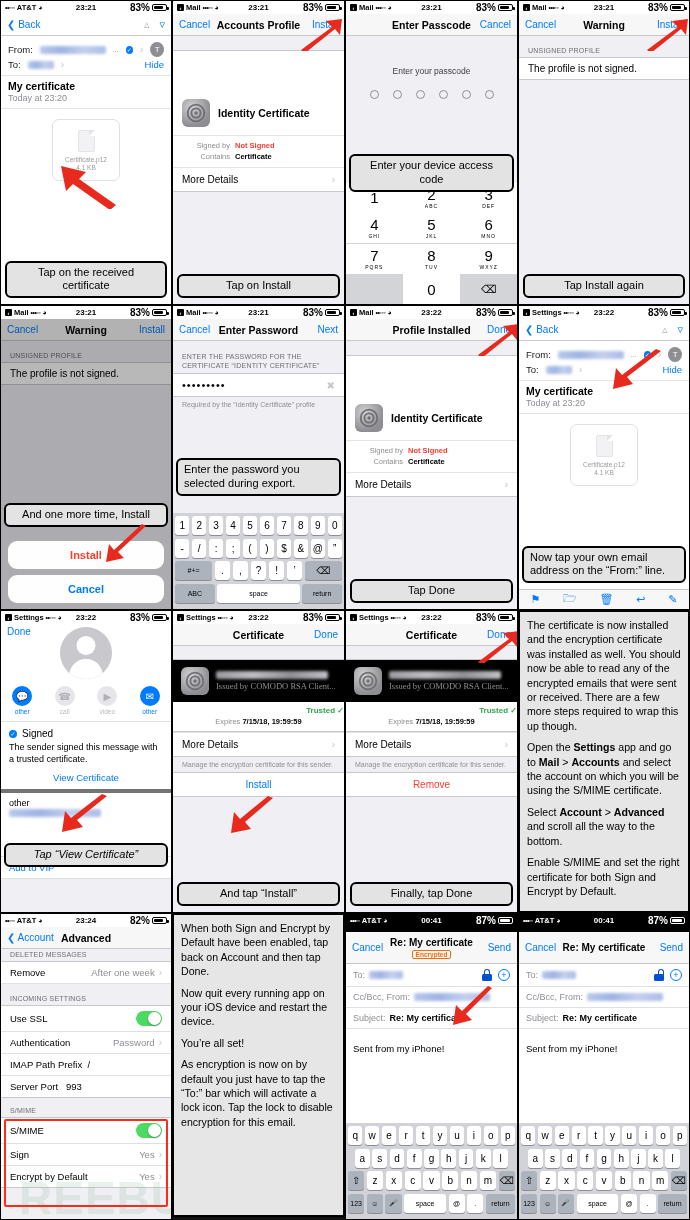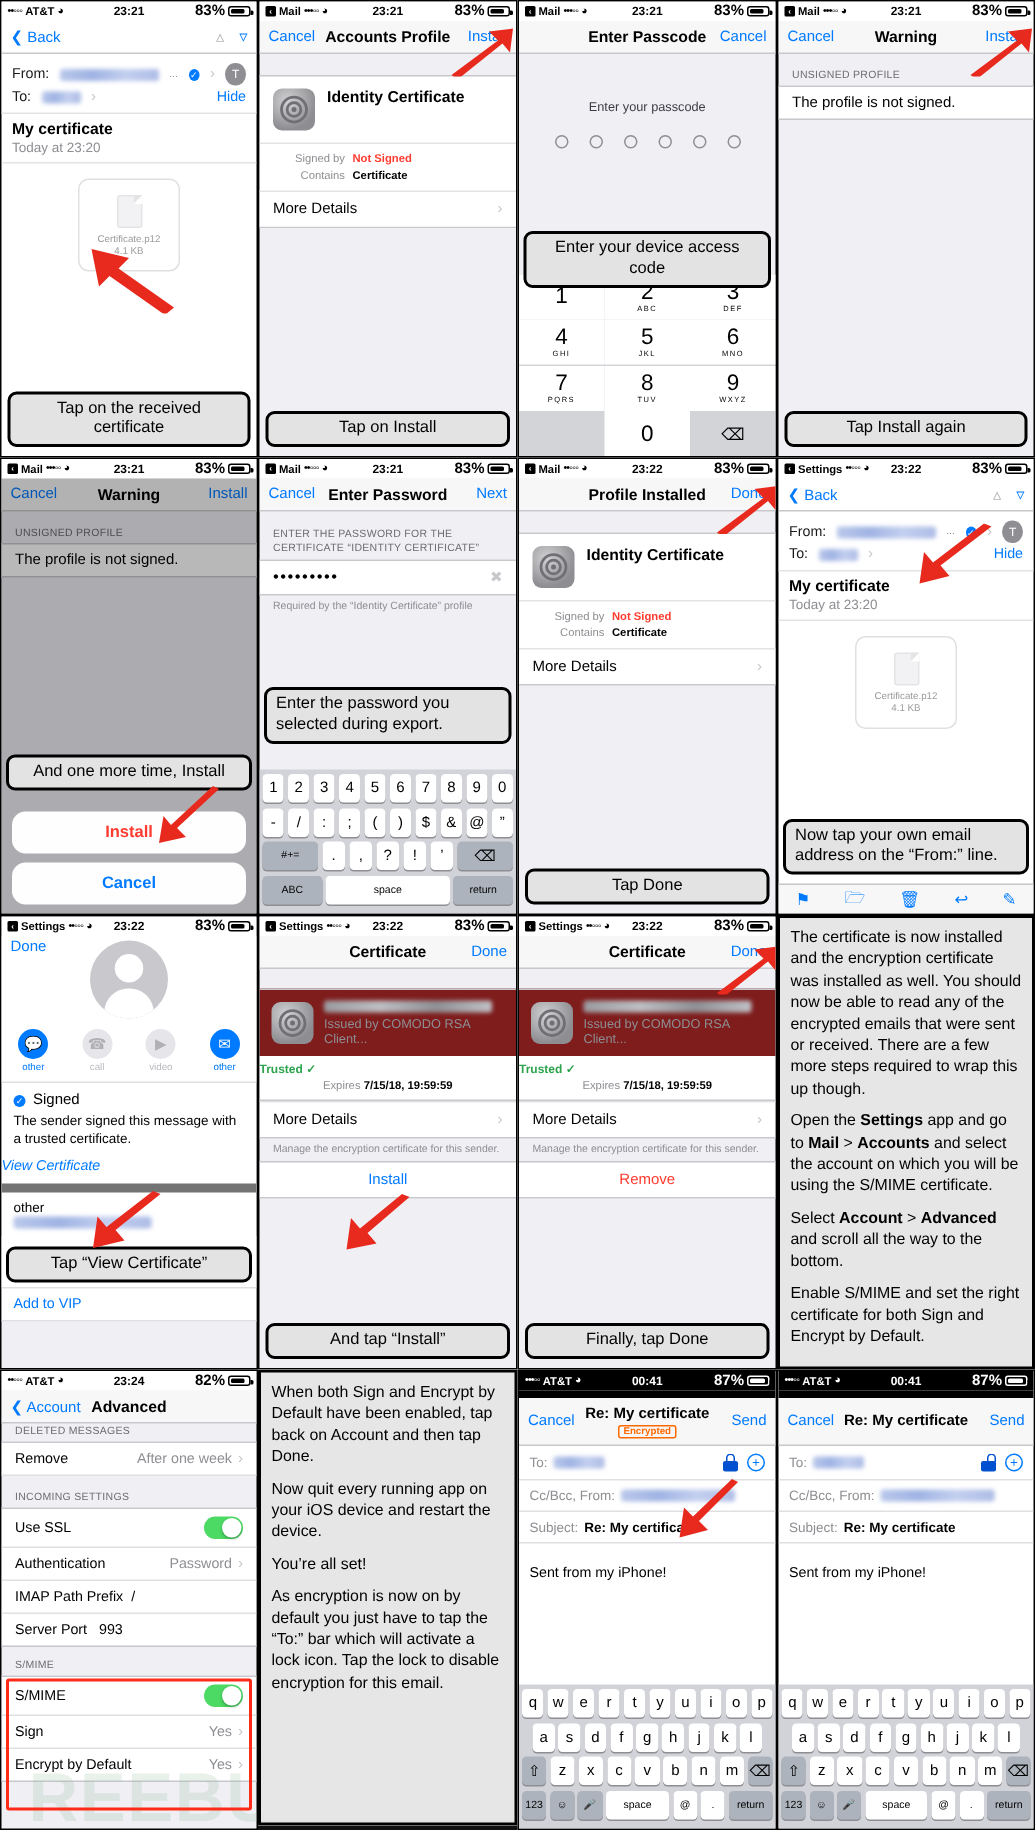--- a/index.html
+++ b/index.html
@@ -67,21 +67,21 @@
     display:flex;flex-direction:column;align-items:center;justify-content:center;gap:1px;background:#fff;
   }
   .doc-ic{ width:17px;height:22px;background:#f2f2f4;border:1px solid #e4e4e7;border-radius:2px;position:relative;margin-bottom:3px;}
   .doc-ic:after{content:"";position:absolute;top:-1px;right:-1px;border-width:0 0 6px 6px;border-style:solid;border-color:transparent transparent #fff #e4e4e7;}
   .attach-name{font-size:6.5px;color:#9b9b9f;}
   .attach-size{font-size:6.5px;color:#9b9b9f;}
 
   
   .grayfill { background:#efeff4; }
   .prof-card{ background:#fff; border-top:1px solid #c8c7cc; border-bottom:1px solid #c8c7cc; }
-  .prof-head{ display:flex; align-items:flex-start; gap:8px; padding:8px 9px; }
+  .prof-head{ display:flex; align-items:center; gap:8px; padding:8px 9px;margin-top:40px; }
   .prof-icon{
     width:28px;height:28px;border-radius:6px;
     background:radial-gradient(circle at 35% 30%, #d2d2d4, #8e8e92 70%);
     display:flex;align-items:center;justify-content:center;
   }
   .prof-icon svg{ width:20px;height:20px;}
   .prof-name{ font-size:10.5px; font-weight:bold; }
   .prof-rows{ border-top:1px solid #e3e3e6; padding:3px 9px 4px; }
   .prof-row{ display:flex; font-size:7.5px; margin:2px 0; }
   .prof-row .k{ width:48px; text-align:right; color:#8e8e93; margin-right:5px; }
@@ -134,28 +134,28 @@
   .cavatar:before{content:"";position:absolute;top:9px;left:50%;transform:translateX(-50%);width:19px;height:19px;border-radius:50%;background:#fff;}
   .cavatar:after{content:"";position:absolute;bottom:-6px;left:50%;transform:translateX(-50%);width:33px;height:26px;border-radius:16px 16px 0 0;background:#fff;}
   .cactions{ display:flex; justify-content:space-around; margin-top:7px; }
   .cact{ text-align:center; }
   .cact .circ{ width:20px;height:20px;border-radius:50%;background:#007aff;color:#fff;display:flex;align-items:center;justify-content:center;font-size:10px;margin:0 auto;}
   .cact.dis .circ{ background:#e6e6ea; color:#b0b0b5;}
   .cact .cl{ font-size:6.5px;color:#007aff;margin-top:2px;}
   .cact.dis .cl{ color:#b9b9be; }
   .signed-row{ display:flex;align-items:center;gap:5px;font-size:10px;padding:6px 8px 2px; border-top:1px solid #e0e0e2;}
   .signed-txt{ font-size:9px; padding:0 8px 4px; line-height:1.35; }
-  .viewcert{ color:#007aff;font-size:9.5px;padding:3px 0 6px;border-bottom:6px solid #737373;font-style:italic;}
+  .viewcert{ text-align:center;color:#007aff;font-size:9.5px;padding:3px 0 6px;border-bottom:4px solid #737373;}
   .other-lbl{ font-size:9px; padding:5px 8px 1px; }
   .addvip{ color:#007aff;font-size:9.5px;padding:5px 8px;border-top:1px solid #e0e0e2;border-bottom:1px solid #e0e0e2;}
 
   
-  .cert-head{ display:flex; align-items:center; gap:7px; padding:7px 8px; background:#7f1d1d; border-top:1px solid #c8c7cc;}
+  .cert-head{ display:flex; align-items:center; gap:7px; padding:7px 8px; background:#000000; border-top:1px solid #c8c7cc;font-family:Liberation Serif, serif;}
   .cert-sub{ font-size:8.5px; color:#8e8e93; margin-top:2px;}
-  .trusted{ text-align:left; font-size:8px; color:#2ea44f; font-weight:bold; padding:4px 0 1px; background:#fff;}
+  .trusted{ text-align:right; font-size:8px; color:#2ea44f; font-weight:bold; padding:4px 0 1px; background:#fff;}
   .expires{ text-align:center; font-size:7.5px; padding:1px 0 5px; background:#fff; border-bottom:1px solid #c8c7cc;}
   .expires .k{ color:#8e8e93; }
   .expires .v{ font-weight:bold; }
 
   
   .toggle{ width:26px;height:15px;border-radius:8px;background:#4cd964;position:relative; }
   .toggle i{ position:absolute;top:1px;right:1px;width:13px;height:13px;border-radius:50%;background:#fff;box-shadow:0 1px 2px rgba(0,0,0,.3);}
 
   
   .cmp-nav{ height:26px; position:relative; display:flex; align-items:center; justify-content:space-between; padding:0 6px; background:#f7f7f8; border-bottom:1px solid #c8c7cc;}
@@ -680,21 +680,21 @@
       <div class="other-lbl">other</div>
       <div style="padding:0 8px 5px;">
           <span class="blur" style="display:block;width:92px;"></span>
         </div>
       <div style="height:34px;background:#fff;"></div>
       <div class="addvip">Add to VIP</div>
     </div>
     <svg class="arrow" style="left:56px;top:183px;" width="54" height="42" viewBox="0 0 54 42">
       <path d="M50 2 L20 26 L26 33 L5 38 L8 17 L14 24 L45 0 Z" fill="#e8291e"></path>
     </svg>
-    <div class="caption" style="bottom:41px;margin:16px 3px;">Tap “View Certificate”</div>
+    <div class="caption" style="bottom:41px;margin:4px 3px;font-style:italic;">Tap “View Certificate”</div>
   </div>
 
   <div class="panel grayfill" style="left:172px;top:610px;width:173px;height:303px;">
     <div class="statusbar">
       <div class="sb-left">
           <span class="sb-back-chip">‹</span>
         <span>Settings</span>
         <span class="sb-dots">••◦◦◦</span>
         <span class="sb-wifi">◕</span>
         </div>

